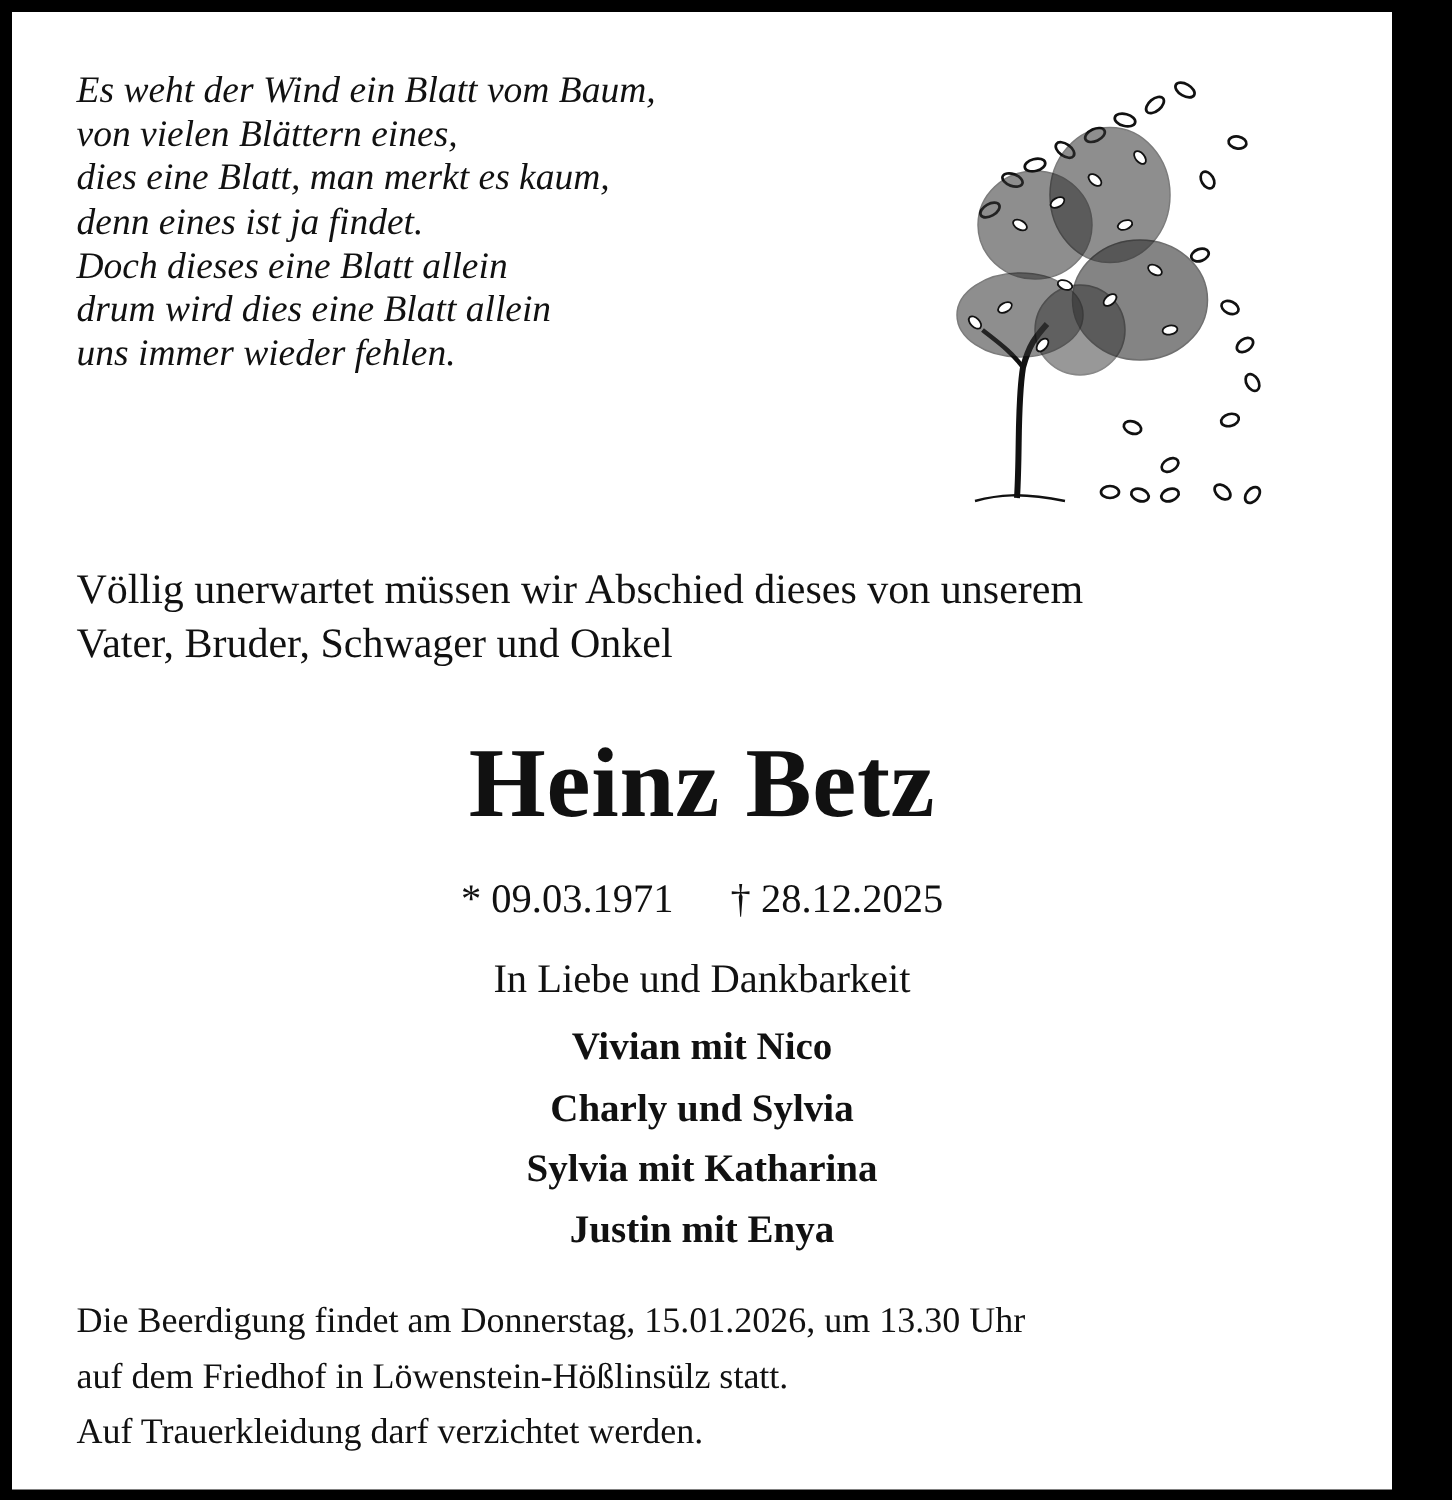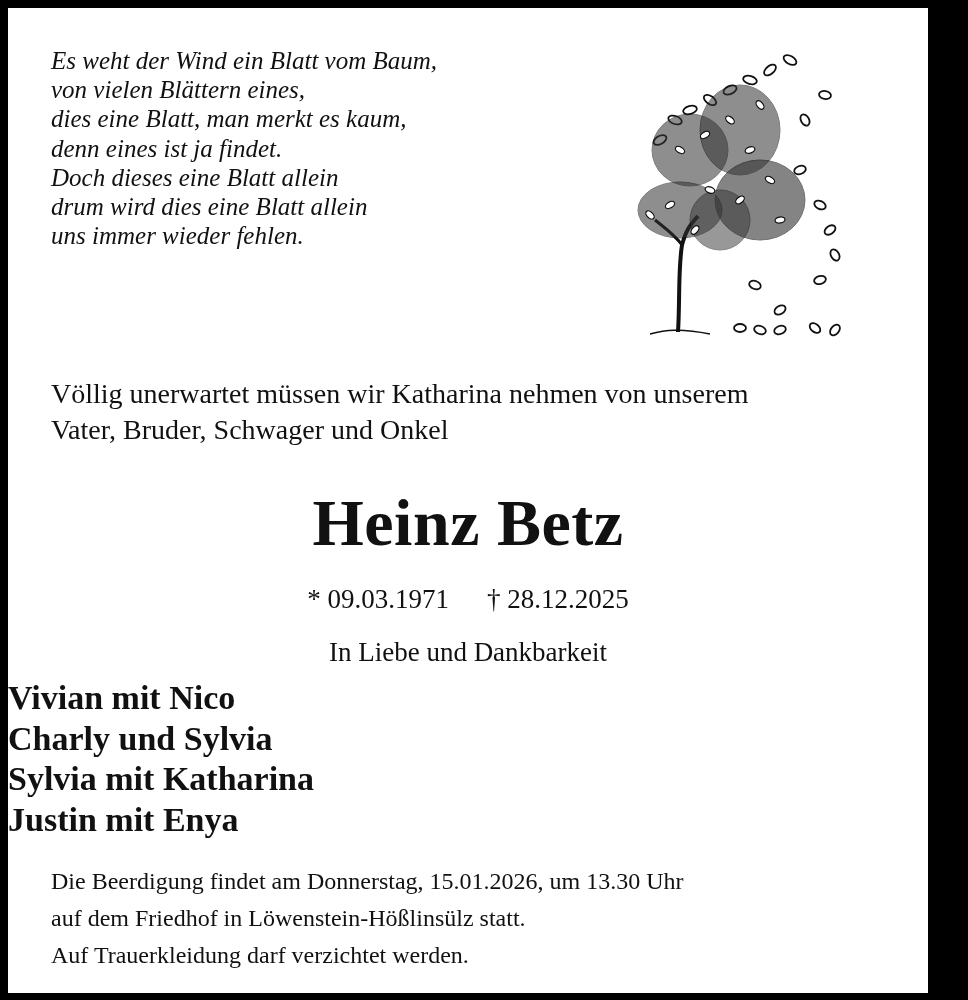--- a/index.html
+++ b/index.html
@@ -28,22 +28,22 @@
   .dates {
     position: absolute; left: 0; right: 0; top: 573px; text-align: center;
     font-size: 27px; line-height: 36px;
   }
   .dates span.gap { display: inline-block; width: 38px; }
   .dedication {
     position: absolute; left: 0; right: 0; top: 626px; text-align: center;
     font-size: 27px; line-height: 36px;
   }
   .mourners {
-    position: absolute; left: 0; right: 0; top: 670px; text-align: left;
-    font-size: 34px; font-weight: bold; line-height: 40.5px;
+    position: absolute; left: 0; right: 0; top: 670px; text-align: center;
+    font-size: 26px; font-weight: bold; line-height: 40.5px;
     margin: 0; padding: 0; list-style: none;
   }
   .funeral {
     position: absolute; left: 43px; top: 855px; width: 900px;
     font-size: 24px; line-height: 37px;
   }
   .funeral div { white-space: nowrap; }
 </style>
 </head>
 <body>
@@ -107,21 +107,21 @@
       <ellipse cx="90" cy="150" rx="5" ry="3" transform="rotate(20 90 150)"></ellipse>
       <ellipse cx="50" cy="165" rx="5" ry="3" transform="rotate(-30 50 165)"></ellipse>
       <ellipse cx="30" cy="175" rx="5" ry="3" transform="rotate(45 30 175)"></ellipse>
       <ellipse cx="160" cy="180" rx="5" ry="3" transform="rotate(-10 160 180)"></ellipse>
       <ellipse cx="140" cy="65" rx="5" ry="3" transform="rotate(50 140 65)"></ellipse>
       <ellipse cx="75" cy="190" rx="5" ry="3" transform="rotate(-50 75 190)"></ellipse>
     </g>
   </svg>
 
   <div class="intro">
-    <div>Völlig unerwartet müssen wir Katharina nehmen von unserem</div>
+    <div>Völlig unerwartet müssen wir Abschied dieses von unserem</div>
     <div>Vater, Bruder, Schwager und Onkel</div>
   </div>
 
   <div class="name">Heinz Betz</div>
 
   <div class="dates">
     <span>* 09.03.1971</span><span class="gap"></span><span>† 28.12.2025</span>
   </div>
 
   <div class="dedication">In Liebe und Dankbarkeit</div>

